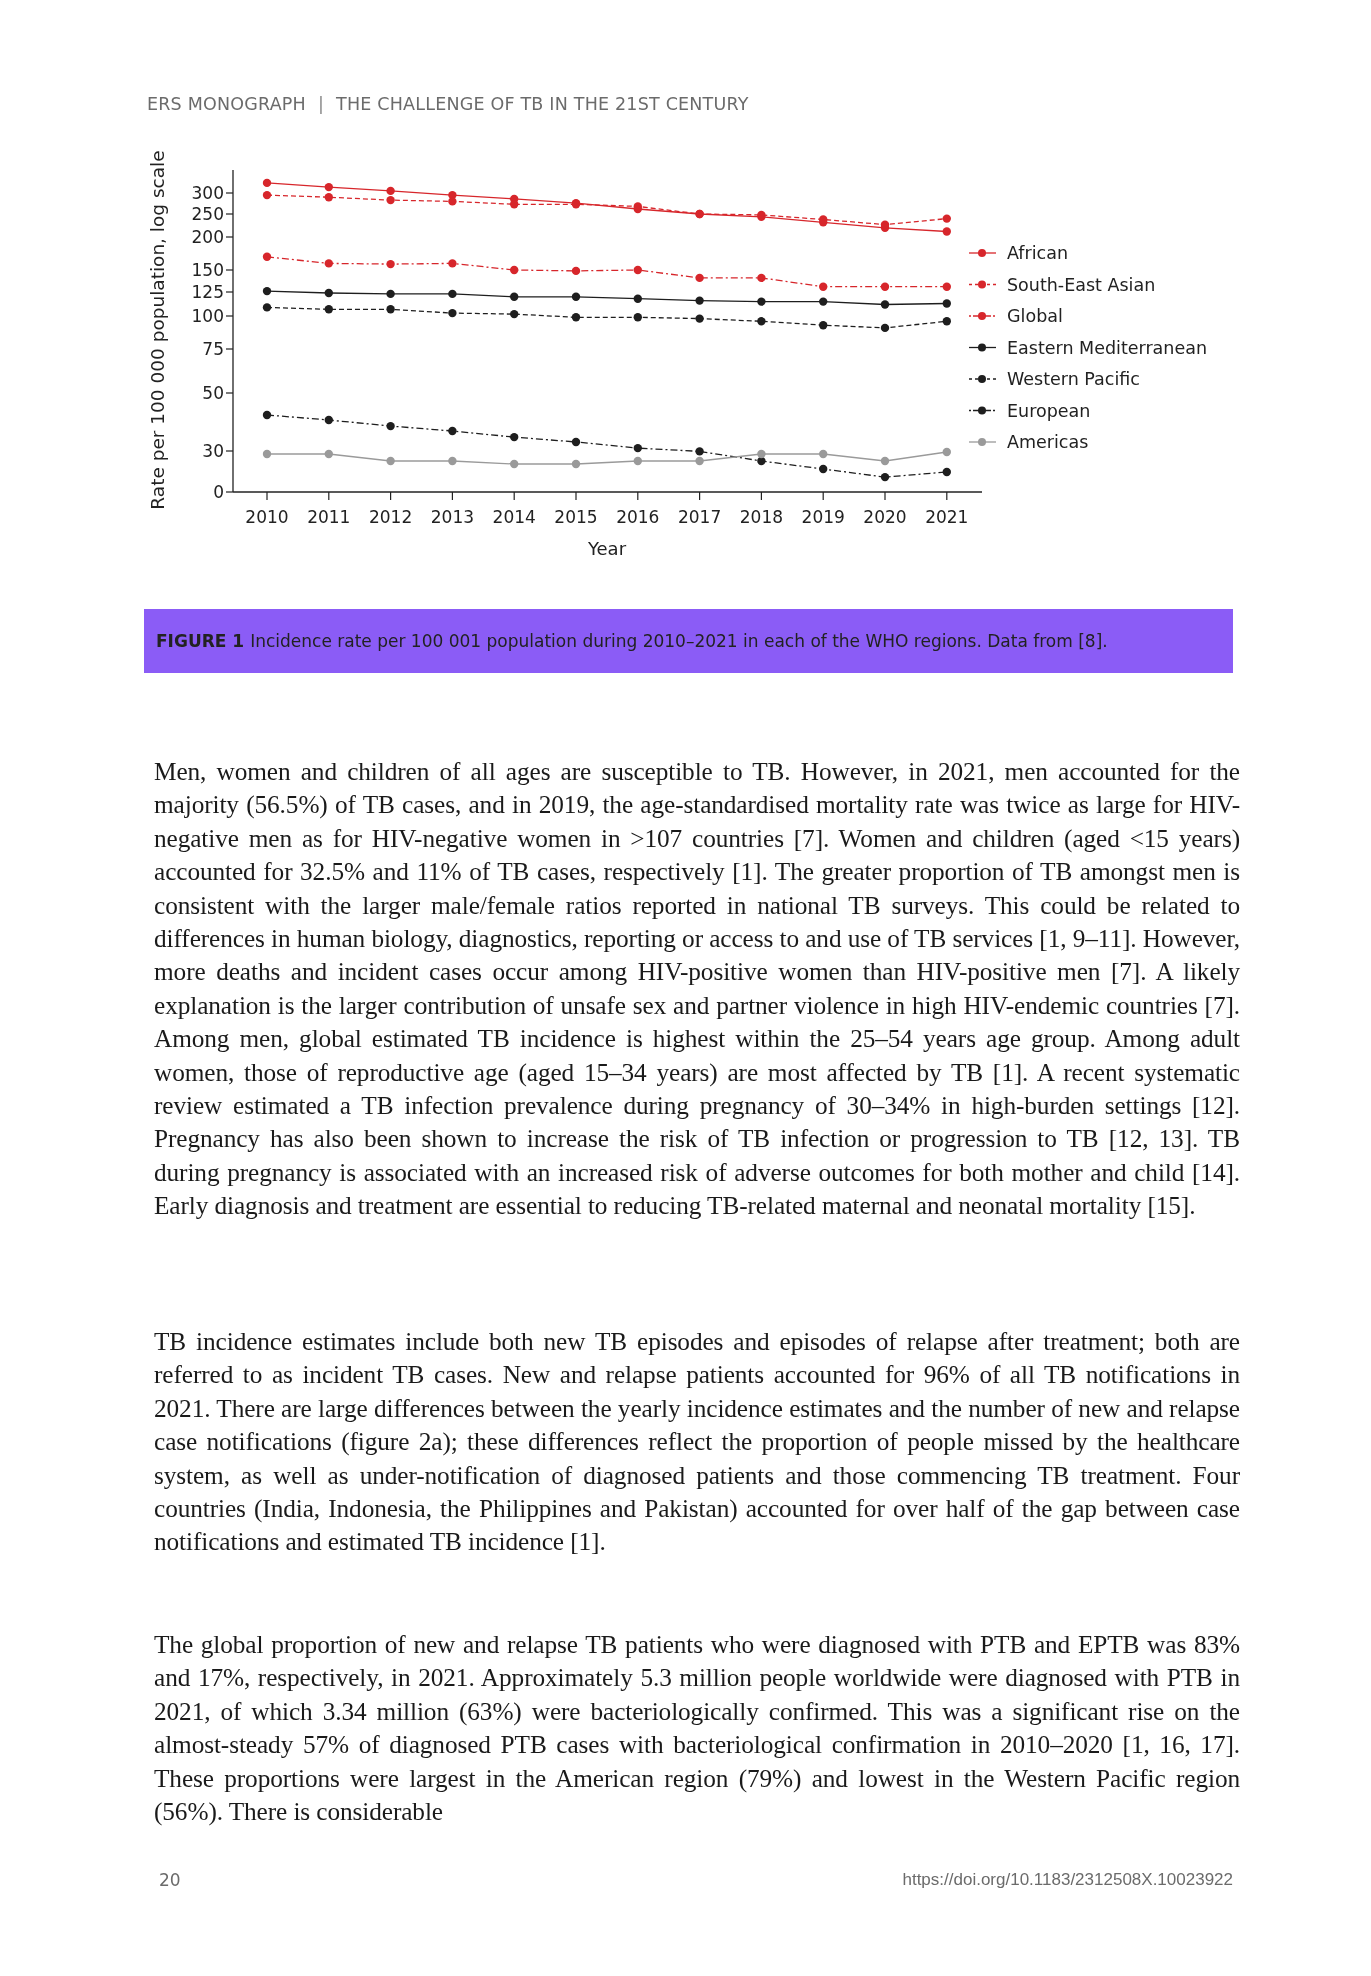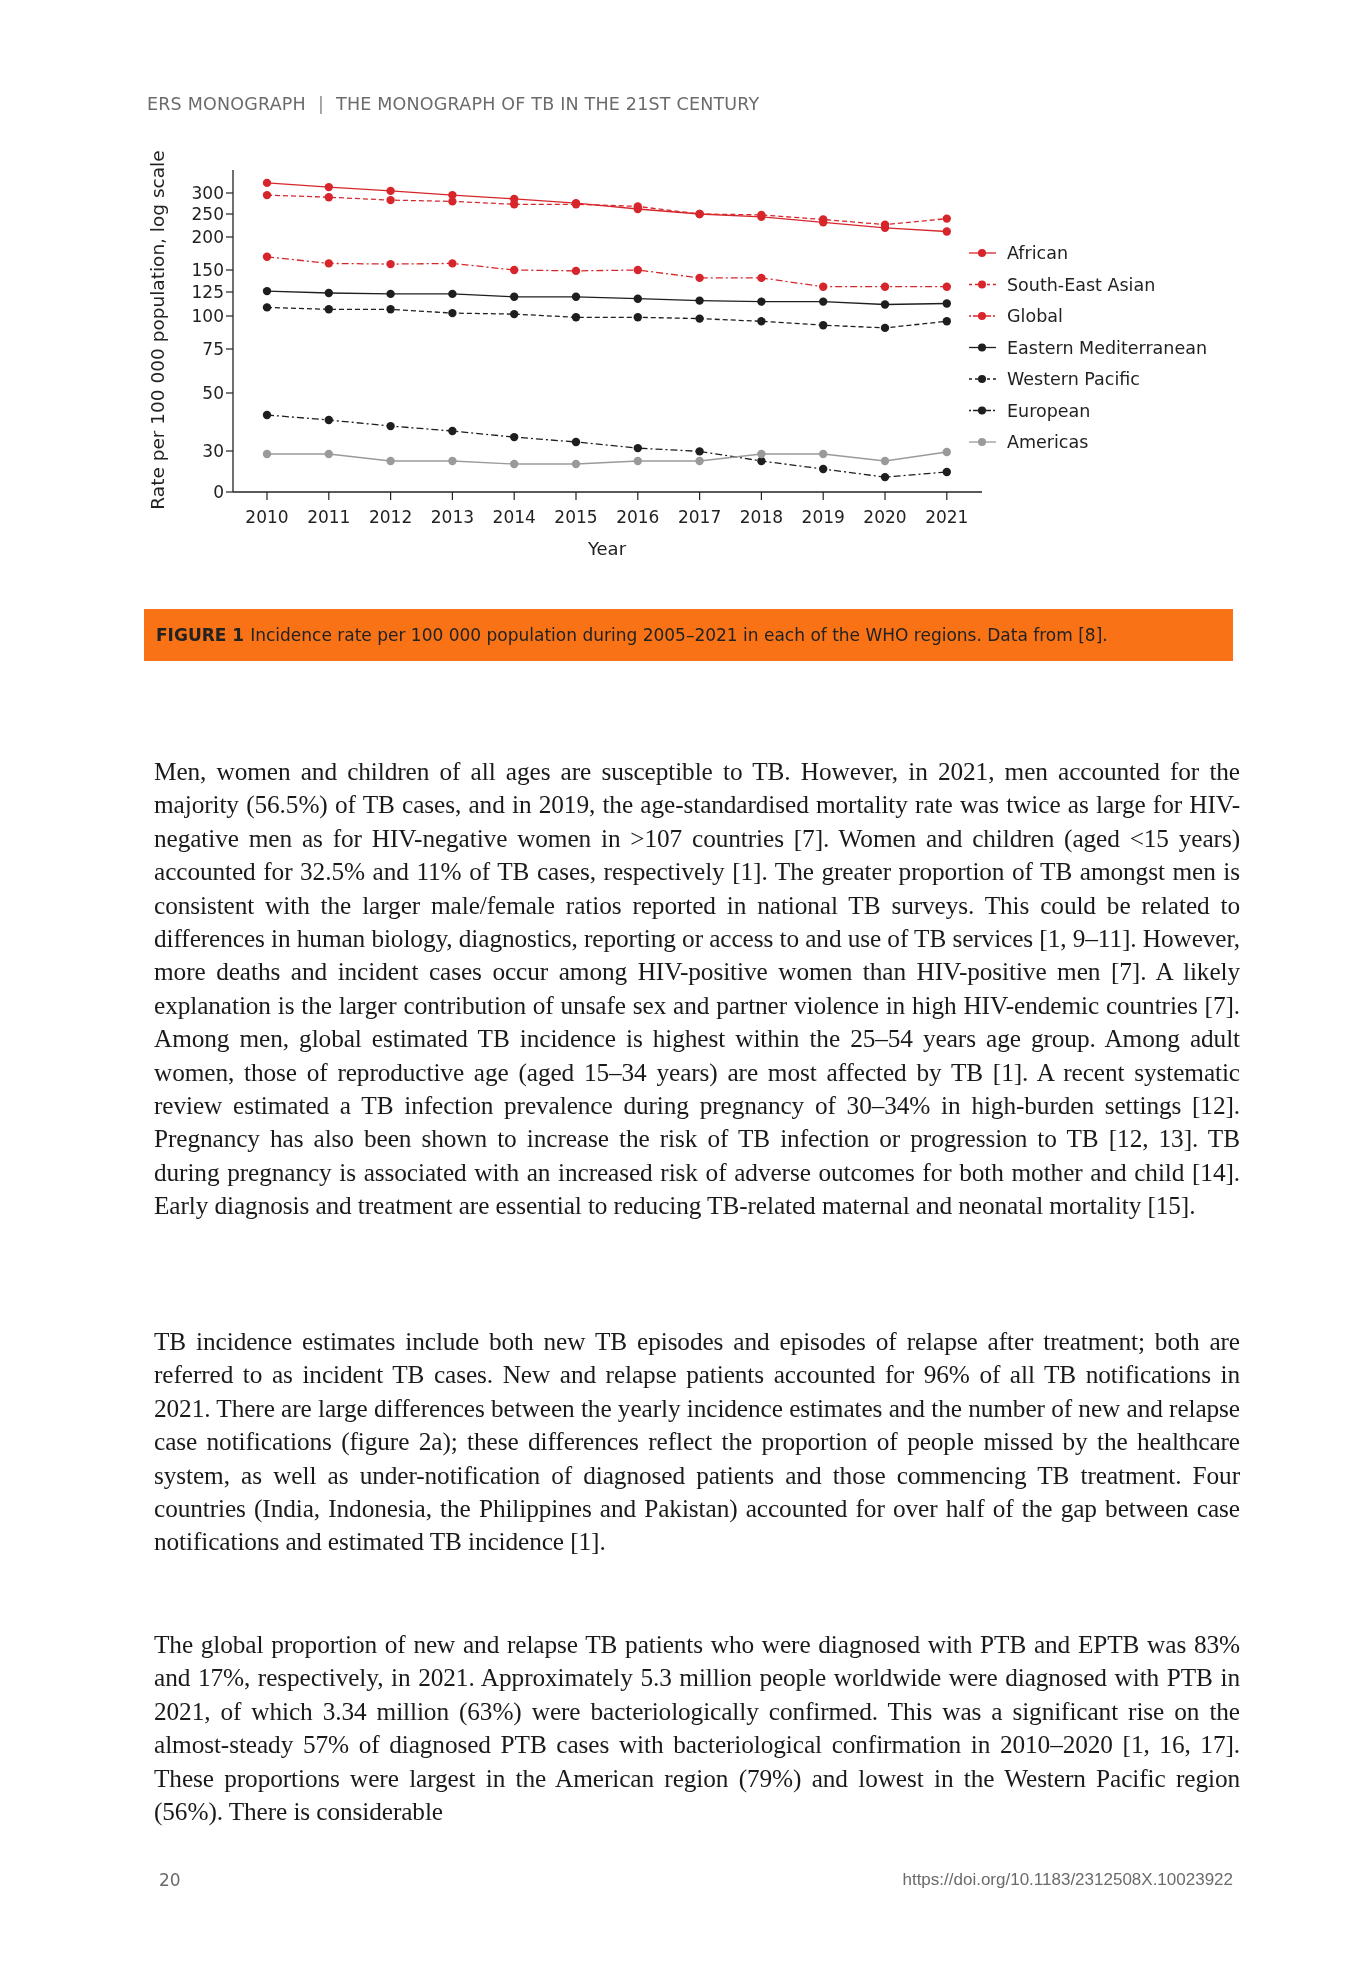--- a/index.html
+++ b/index.html
@@ -1,34 +1,34 @@
 <!DOCTYPE html>
 <html><head>
 <meta charset="utf-8">
 <style>
   html, body { margin: 0; padding: 0; background: #ffffff; }
   body { width: 1371px; height: 1976px; position: relative; overflow: hidden; font-family: "Liberation Serif", serif; color: #1a1a1a; }
   .running-head { position: absolute; left: 147px; top: 94px; font-family: "DejaVu Sans", sans-serif; font-size: 17.5px; color: #6b6b6b; letter-spacing: 0.2px; white-space: nowrap; }
   .running-head .sep { display: inline-block; margin: 0 12px; color: #8a8a8a; }
   #chart { position: absolute; left: 0; top: 0; }
   #chart text { font-family: "DejaVu Sans", sans-serif; fill: #222; }
-  .caption-box { position: absolute; left: 144px; top: 609px; width: 1089px; height: 52px; background: #f97316; box-sizing: border-box; padding: 0 0 0 12px; display: flex; align-items: center; font-family: "DejaVu Sans", sans-serif; font-size: 17px; color: #222; white-space: nowrap; }
+  .caption-box { position: absolute; left: 144px; top: 609px; width: 1089px; height: 64px; background: #8b5cf6; box-sizing: border-box; padding: 0 0 0 12px; display: flex; align-items: center; font-family: "DejaVu Sans", sans-serif; font-size: 17px; color: #222; white-space: nowrap; }
   .caption-box .fig-label { font-weight: bold; margin-right: 6px; }
   .body-text { position: absolute; left: 147px; width: 1086px; font-size: 25.3px; line-height: 33.4px; text-align: justify; margin: 7px; letter-spacing: -0.1px; }
   #para1 { top: 748px; }
   #para2 { top: 1318px; }
   #para3 { top: 1621px; }
   .footer-page { position: absolute; left: 147px; top: 1870px; font-family: "DejaVu Sans", sans-serif; font-size: 17px; color: #6b6b6b; margin-left: 12px; }
   .footer-doi { position: absolute; right: 138px; top: 1870px; font-family: Liberation Sans, sans-serif; font-size: 17px; color: #6b6b6b; margin-left: 11px; }
 </style>
 </head>
 <body>
 
 <div class="running-head">
-  <span>ERS MONOGRAPH</span><span class="sep">|</span><span>THE MONOGRAPH OF TB IN THE 21ST CENTURY</span>
+  <span>ERS MONOGRAPH</span><span class="sep">|</span><span>THE CHALLENGE OF TB IN THE 21ST CENTURY</span>
 </div>
 
 <svg id="chart" width="1371" height="600" xmlns="http://www.w3.org/2000/svg">
   <g id="axes">
       <line x1="233" y1="170" x2="233" y2="492" stroke="#222" stroke-width="1.3"></line>
       <line x1="233" y1="492" x2="982" y2="492" stroke="#222" stroke-width="1.3"></line>
       <line x1="226" y1="492" x2="233" y2="492" stroke="#222" stroke-width="1.2"></line>
       <text x="224" y="498" text-anchor="end" font-size="17">0</text>
       <line x1="226" y1="451" x2="233" y2="451" stroke="#222" stroke-width="1.2"></line>
       <text x="224" y="457" text-anchor="end" font-size="17">30</text>
@@ -216,21 +216,21 @@
         <circle cx="982" cy="442" r="4" fill="#9a9a9a"></circle>
         <text x="1007" y="448" font-size="17.5">Americas</text>
       </g>
     </g>
   <text id="ylabel" text-anchor="middle" font-size="18.5" transform="translate(164,330) rotate(-90)">Rate per 100 000 population,  log scale</text>
   <text id="xlabel" text-anchor="middle" font-size="18" x="607" y="555">Year</text>
 </svg>
 
 <div class="caption-box">
   <span class="fig-label">FIGURE 1</span>
-  <span>Incidence rate per 100 000 population during 2005–2021 in each of the WHO regions. Data from [8].</span>
+  <span>Incidence rate per 100 001 population during 2010–2021 in each of the WHO regions. Data from [8].</span>
 </div>
 
 <p class="body-text" id="para1">Men, women and children of all ages are susceptible to TB. However, in 2021, men accounted for the majority (56.5%) of TB cases, and in 2019, the age-standardised mortality rate was twice as large for HIV-negative men as for HIV-negative women in &gt;107 countries [7]. Women and children (aged &lt;15 years) accounted for 32.5% and 11% of TB cases, respectively [1]. The greater proportion of TB amongst men is consistent with the larger male/female ratios reported in national TB surveys. This could be related to differences in human biology, diagnostics, reporting or access to and use of TB services [1, 9–11]. However, more deaths and incident cases occur among HIV-positive women than HIV-positive men [7]. A likely explanation is the larger contribution of unsafe sex and partner violence in high HIV-endemic countries [7]. Among men, global estimated TB incidence is highest within the 25–54 years age group. Among adult women, those of reproductive age (aged 15–34 years) are most affected by TB [1]. A recent systematic review estimated a TB infection prevalence during pregnancy of 30–34% in high-burden settings [12]. Pregnancy has also been shown to increase the risk of TB infection or progression to TB [12, 13]. TB during pregnancy is associated with an increased risk of adverse outcomes for both mother and child [14]. Early diagnosis and treatment are essential to reducing TB-related maternal and neonatal mortality [15].</p>
 <p class="body-text" id="para2">TB incidence estimates include both new TB episodes and episodes of relapse after treatment; both are referred to as incident TB cases. New and relapse patients accounted for 96% of all TB notifications in 2021. There are large differences between the yearly incidence estimates and the number of new and relapse case notifications (figure 2a); these differences reflect the proportion of people missed by the healthcare system, as well as under-notification of diagnosed patients and those commencing TB treatment. Four countries (India, Indonesia, the Philippines and Pakistan) accounted for over half of the gap between case notifications and estimated TB incidence [1].</p>
 <p class="body-text" id="para3">The global proportion of new and relapse TB patients who were diagnosed with PTB and EPTB was 83% and 17%, respectively, in 2021. Approximately 5.3 million people worldwide were diagnosed with PTB in 2021, of which 3.34 million (63%) were bacteriologically confirmed. This was a significant rise on the almost-steady 57% of diagnosed PTB cases with bacteriological confirmation in 2010–2020 [1, 16, 17]. These proportions were largest in the American region (79%) and lowest in the Western Pacific region (56%). There is considerable</p>
 
 <div class="footer-page">20</div>
 <div class="footer-doi">https://doi.org/10.1183/2312508X.10023922</div>
 
 </body></html>

